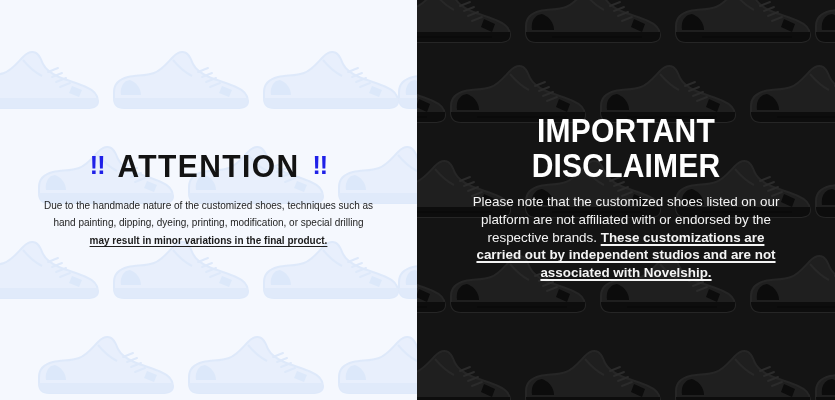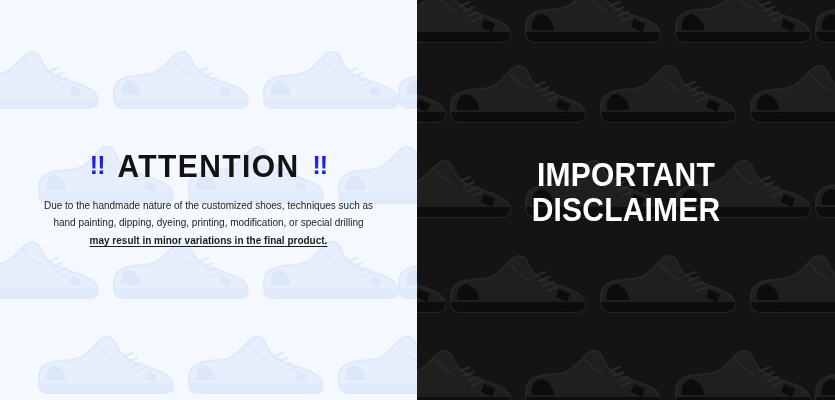--- a/index.html
+++ b/index.html
@@ -236,17 +236,20 @@
       </g>
     </svg>
 
     <div class="content content-right">
 
       <h2 class="disclaimer-heading">
         <span class="dl1">IMPORTANT</span>
         <span class="dl2">DISCLAIMER</span>
       </h2>
 
+      <p class="body-copy body-right">
+        <span>Please note that the customized shoes listed on our platform are not affiliated with or endorsed by the respective brands. </span><span class="emph">These customizations are carried out by independent studios and are not associated with Novelship.</span>
+      </p>
 
     </div>
   </section>
 
 </div>
 
 </body></html>

